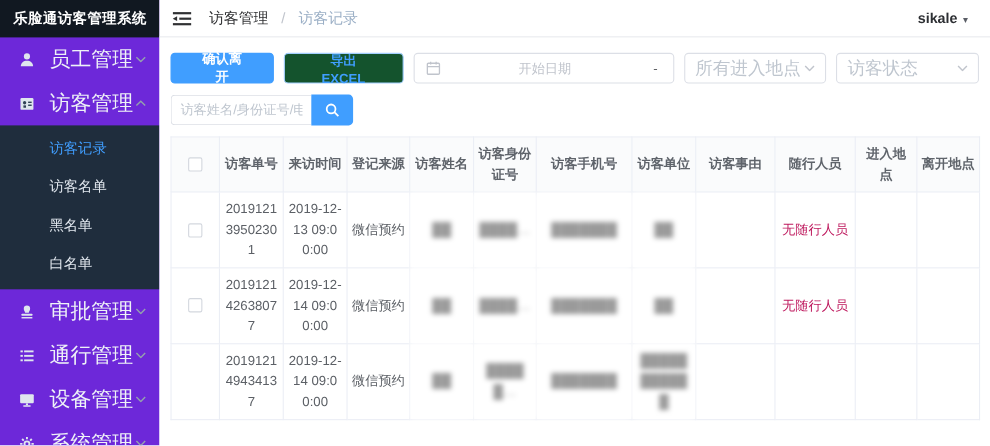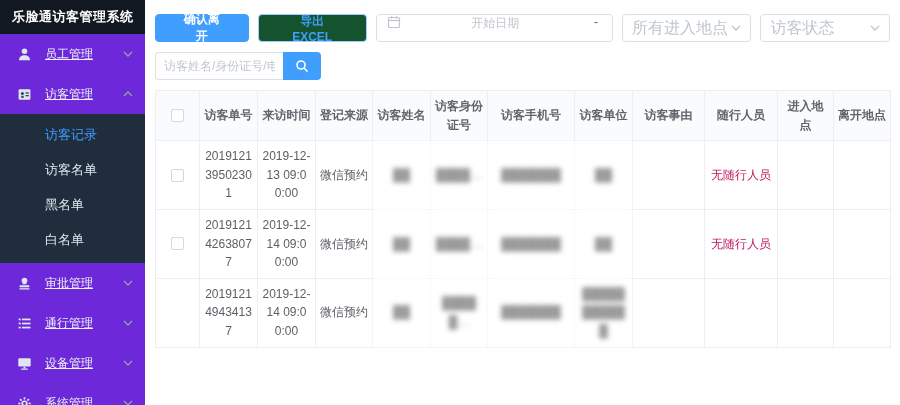--- a/index.html
+++ b/index.html
@@ -5,21 +5,21 @@
   * { margin:0; padding:0; box-sizing:border-box; }
   html,body { width:900px; height:405px; overflow:hidden; }
   body { font-family:"Liberation Sans","DejaVu Sans",sans-serif; background:#fff; font-size:13px; color:#303133; }
   .app { display:flex; width:900px; height:405px; }
 
   
   .sidebar { width:145px; flex:0 0 145px; background:#6d28d9; height:405px; overflow:hidden; }
   .logo { height:34px; background:#111821; color:#fff; font-weight:bold; font-size:13px;
           display:flex; align-items:center; padding-left:12px; letter-spacing:.5px; }
   .mitem { height:40px; display:flex; align-items:center; padding:0 12px 0 17px; color:#eef2f7;
-           font-size:12px; cursor:pointer;text-decoration:underline; }
+           font-size:19px; cursor:pointer; }
   .mitem .micon { width:15px; height:15px; margin-right:13px; color:#dfe6ee; display:flex; align-items:center; }
   .mitem .mlabel { flex:1; }
   .chev { color:#93a0ae; display:flex; }
   .submenu { background:#1f2d3d; padding:3px 0 6px 0; }
   .sitem { height:35px; display:flex; align-items:center; padding-left:45px; color:#e2e8ef; font-size:13px; cursor:pointer; }
   .sitem.active { color:#409eff; }
 
   
   .main { flex:1; display:flex; flex-direction:column; background:#fff; min-width:0; }
   .topbar { height:34px; flex:0 0 34px; border-bottom:1px solid #e8eaee; display:flex; align-items:center; padding:0 20px 0 12px; }
@@ -30,21 +30,21 @@
   .user { margin-left:auto; font-size:13px; font-weight:bold; color:#2d2f33; display:flex; align-items:center; cursor:pointer; }
   .user .caret { font-size:9px; color:#5a5e66; margin-left:5px; margin-top:3px; }
 
   .content { padding:0 10px; }
   .toolbar { display:flex; align-items:center; margin-top:14px; }
   .btn { height:28px; border-radius:4px; font-size:12px; display:flex; align-items:center; justify-content:center;
          cursor:pointer; padding:0 23px; }
   .btn.primary { background:#409eff; color:#fff; border:1px solid #409eff; font-weight:bold; }
   .btn.plain { background:#14532d; color:#409eff; border:1px solid #a3cfff; font-weight:bold; margin-left:9px; }
   .daterange { margin-left:9px; width:248px; height:28px; border:1px solid #dcdfe6; border-radius:4px;
-               display:flex; padding:0 10px; color:#c0c4cc; font-size:12px;gap:15px; }
+               display:flex; align-items:center; padding:0 10px; color:#c0c4cc; font-size:12px;gap:15px; }
   .daterange .dph { flex:1; text-align:center; }
   .daterange .dsep { color:#606266; padding:0 4px; }
   .select { margin-left:9px; width:135px; height:28px; border:1px solid #dcdfe6; border-radius:4px;
             display:flex; align-items:center; padding:0 9px; font-size:16px; color:#bfc6cf; cursor:pointer; }
   .select .slabel { flex:1; }
   .searchbar { display:flex; margin-top:10px; }
   .search-input { width:128px; height:28px; border:1px solid #dcdfe6; border-right:none; border-radius:4px 0 0 4px;
                   padding:0 8px; font-size:12px; color:#606266; outline:none; font-family:inherit; }
   .search-input::placeholder { color:#bfc6cf; }
   .search-btn { width:38px; height:28px; background:#409eff; border:none; border-radius:0 4px 4px 0;
@@ -177,20 +177,39 @@
       <span class="chev">
         <svg width="10" height="6" viewBox="0 0 10 6">
             <polyline points="1,1 5,5 9,1" fill="none" stroke="currentColor" stroke-width="1.3"></polyline>
           </svg>
       </span>
     </div>
   </aside>
 
   <div class="main">
 
+    <div class="topbar">
+      <span class="collapse-btn">
+        <svg width="17" height="14" viewBox="0 0 17 14">
+            <rect x="0" y="1" width="17" height="2" fill="currentColor"></rect>
+            <polygon points="0,7 4,4.8 4,9.2" fill="currentColor"></polygon>
+            <rect x="6" y="6" width="11" height="2" fill="currentColor"></rect>
+            <rect x="0" y="11" width="17" height="2" fill="currentColor"></rect>
+          </svg>
+      </span>
+      <span class="crumb">
+        <span>访客管理</span>
+        <span class="sep">/</span>
+        <span class="cur">访客记录</span>
+      </span>
+      <span class="user">
+        <span>sikale</span>
+        <span class="caret">▾</span>
+      </span>
+    </div>
 
     <div class="content">
 
       <div class="toolbar">
         <button class="btn primary">确认离开</button>
         <button class="btn plain">导出EXCEL</button>
         <div class="daterange">
           <span style="display:flex;">
             <svg width="14" height="14" viewBox="0 0 14 14" stroke="#c0c4cc" fill="none" stroke-width="1.2">
                 <rect x="1.5" y="2.5" width="11" height="10" rx="1"></rect>

